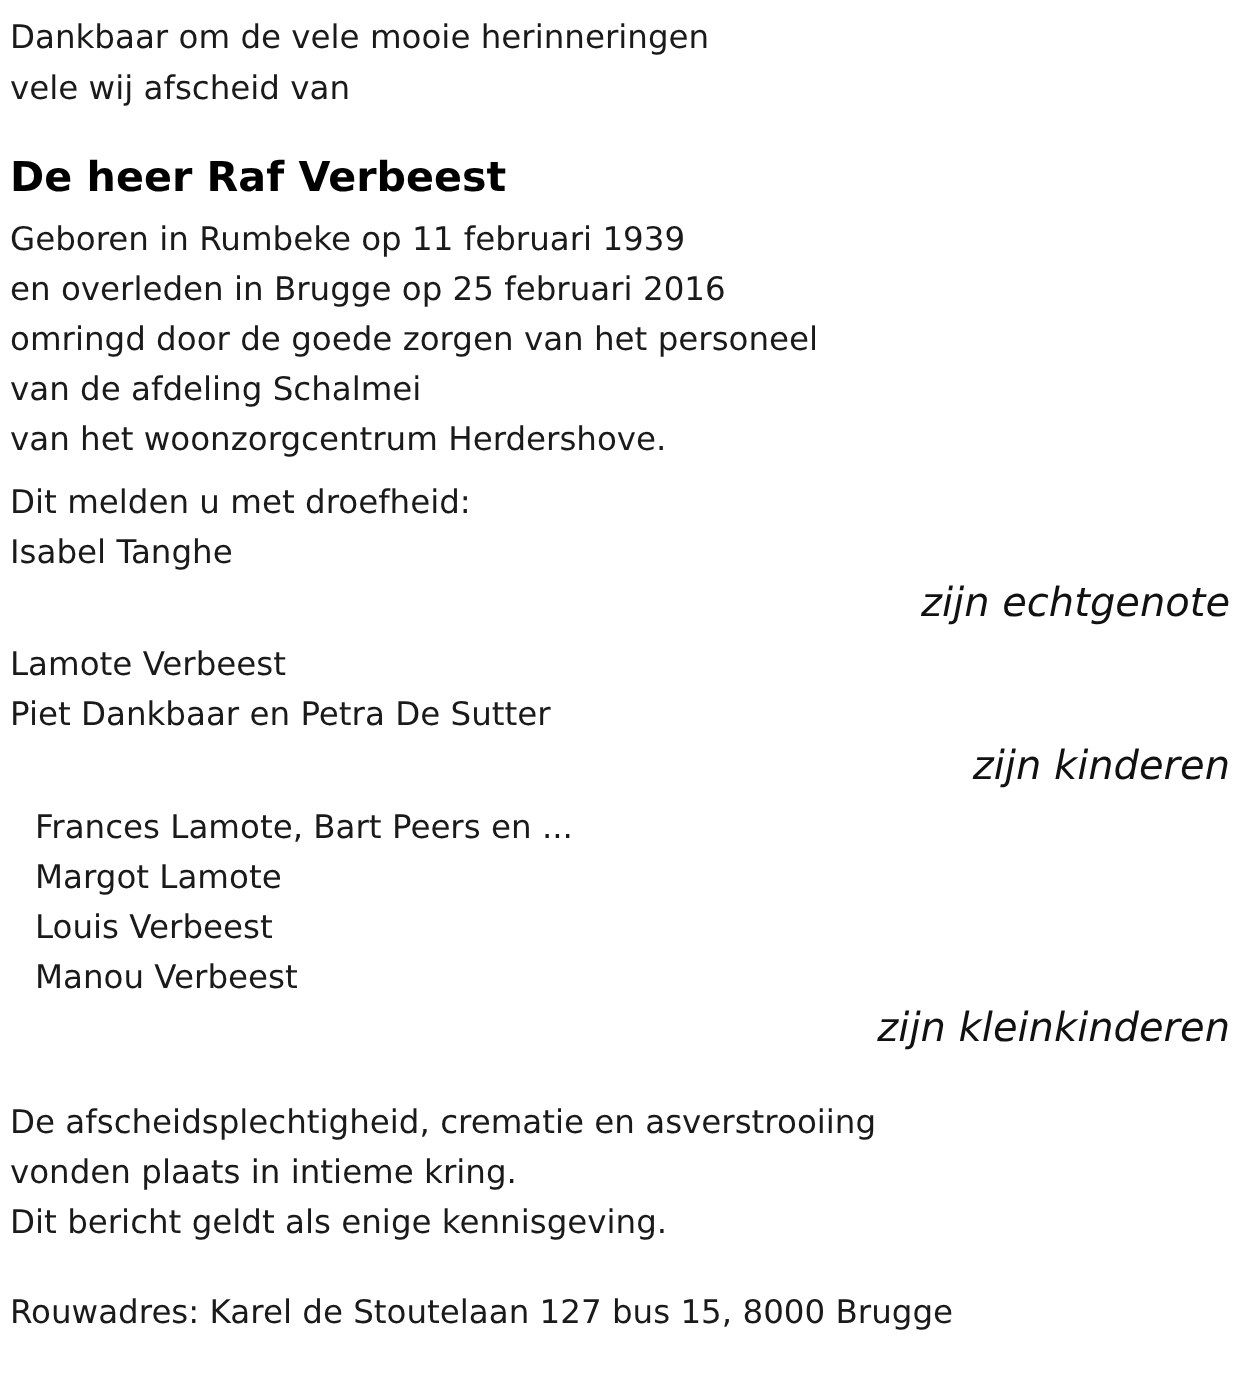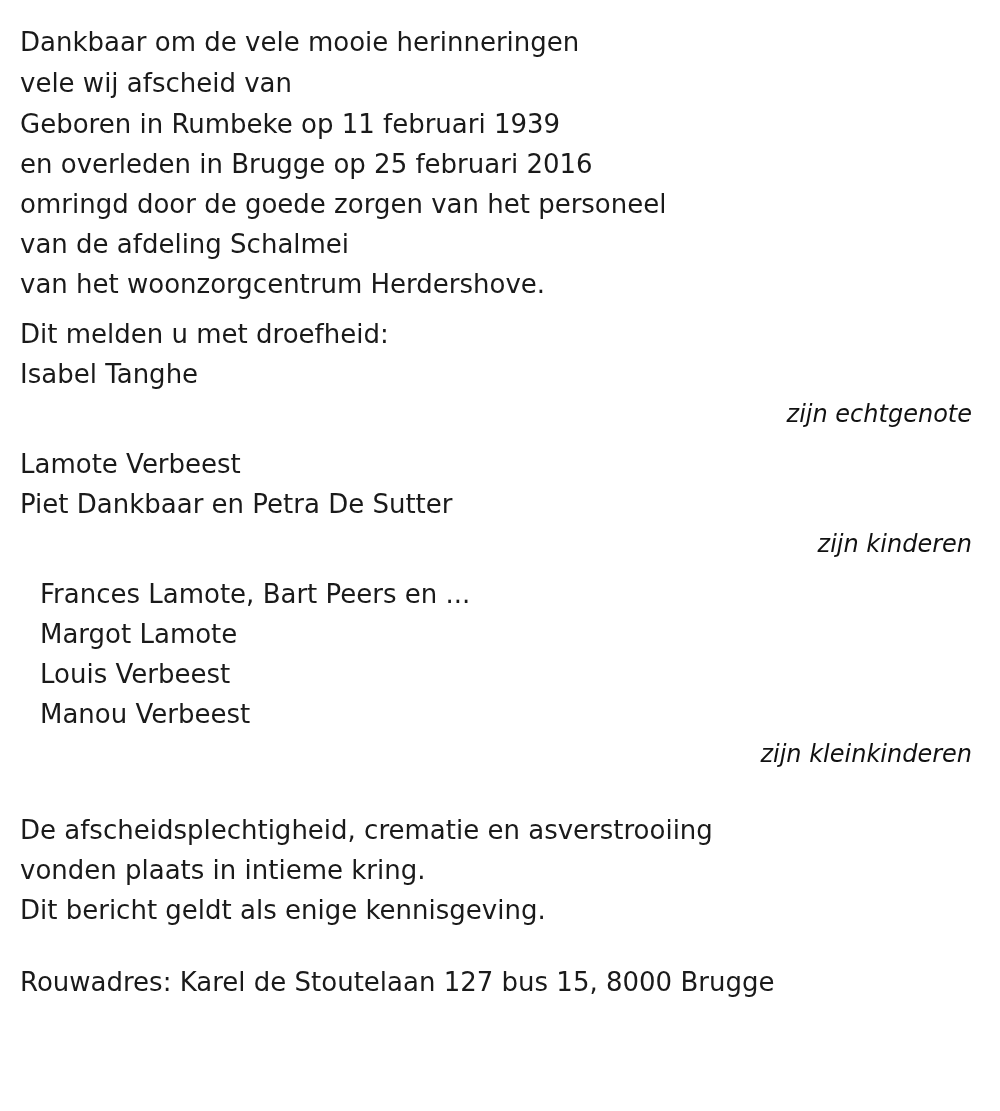--- a/index.html
+++ b/index.html
@@ -12,21 +12,21 @@
     height: 1111px;
     font-family: "DejaVu Sans", sans-serif;
     color: #111111;
     position: relative;
     overflow: hidden;
   }
   .page {
     position: relative;
     width: 1000px;
     height: 1111px;
-    padding: 12px;
+    padding: 0;
     box-sizing: border-box;
   }
   .content {
     padding: 10px 14px 0 8px;
   }
   .line {
     font-size: 26px;
     line-height: 40px;
     color: #1a1a1a;
     white-space: pre;
@@ -39,21 +39,21 @@
     font-weight: bold;
     line-height: 40px;
     margin-top: 30px;
     margin-bottom: 10px;
     color: #000000;
   }
   .block-tight {
     margin-top: 0;
   }
   .relation {
-    font-size: 24px;
+    font-size: 32px;
     font-style: italic;
     line-height: 40px;
     text-align: right;
     color: #111111;
     padding-right: 2px;
   }
   .names .line {
     line-height: 40px;
   }
   .footer-block {
@@ -67,20 +67,21 @@
 <body>
 
 <div class="page">
   <div class="content">
 
     <div class="intro">
       <div class="line">Dankbaar om de vele mooie herinneringen</div>
       <div class="line">vele wij afscheid van</div>
     </div>
 
+    <div class="name-heading">De heer Raf Verbeest</div>
 
     <div class="details">
       <div class="line">Geboren in Rumbeke op 11 februari 1939</div>
       <div class="line">en overleden in Brugge op 25 februari 2016</div>
       <div class="line">omringd door de goede zorgen van het personeel</div>
       <div class="line">van de afdeling Schalmei</div>
       <div class="line">van het woonzorgcentrum Herdershove.</div>
     </div>
 
     <div class="line" style="margin-top:10px;">Dit melden u met droefheid:</div>

